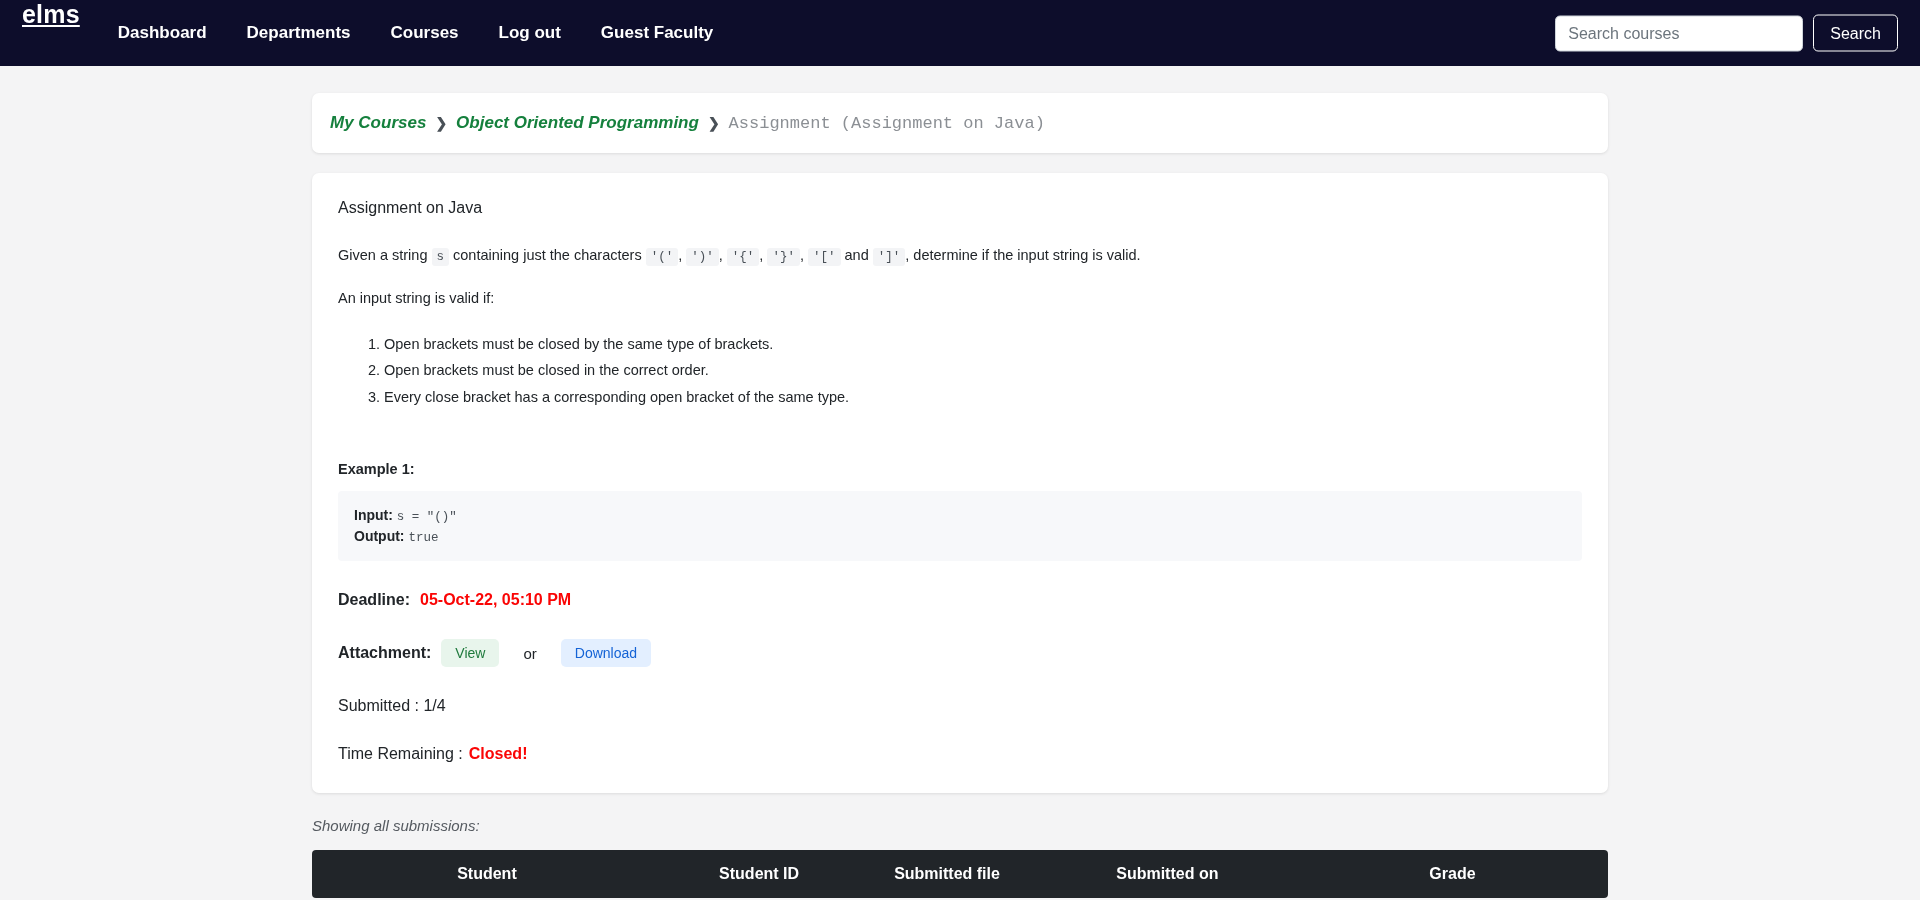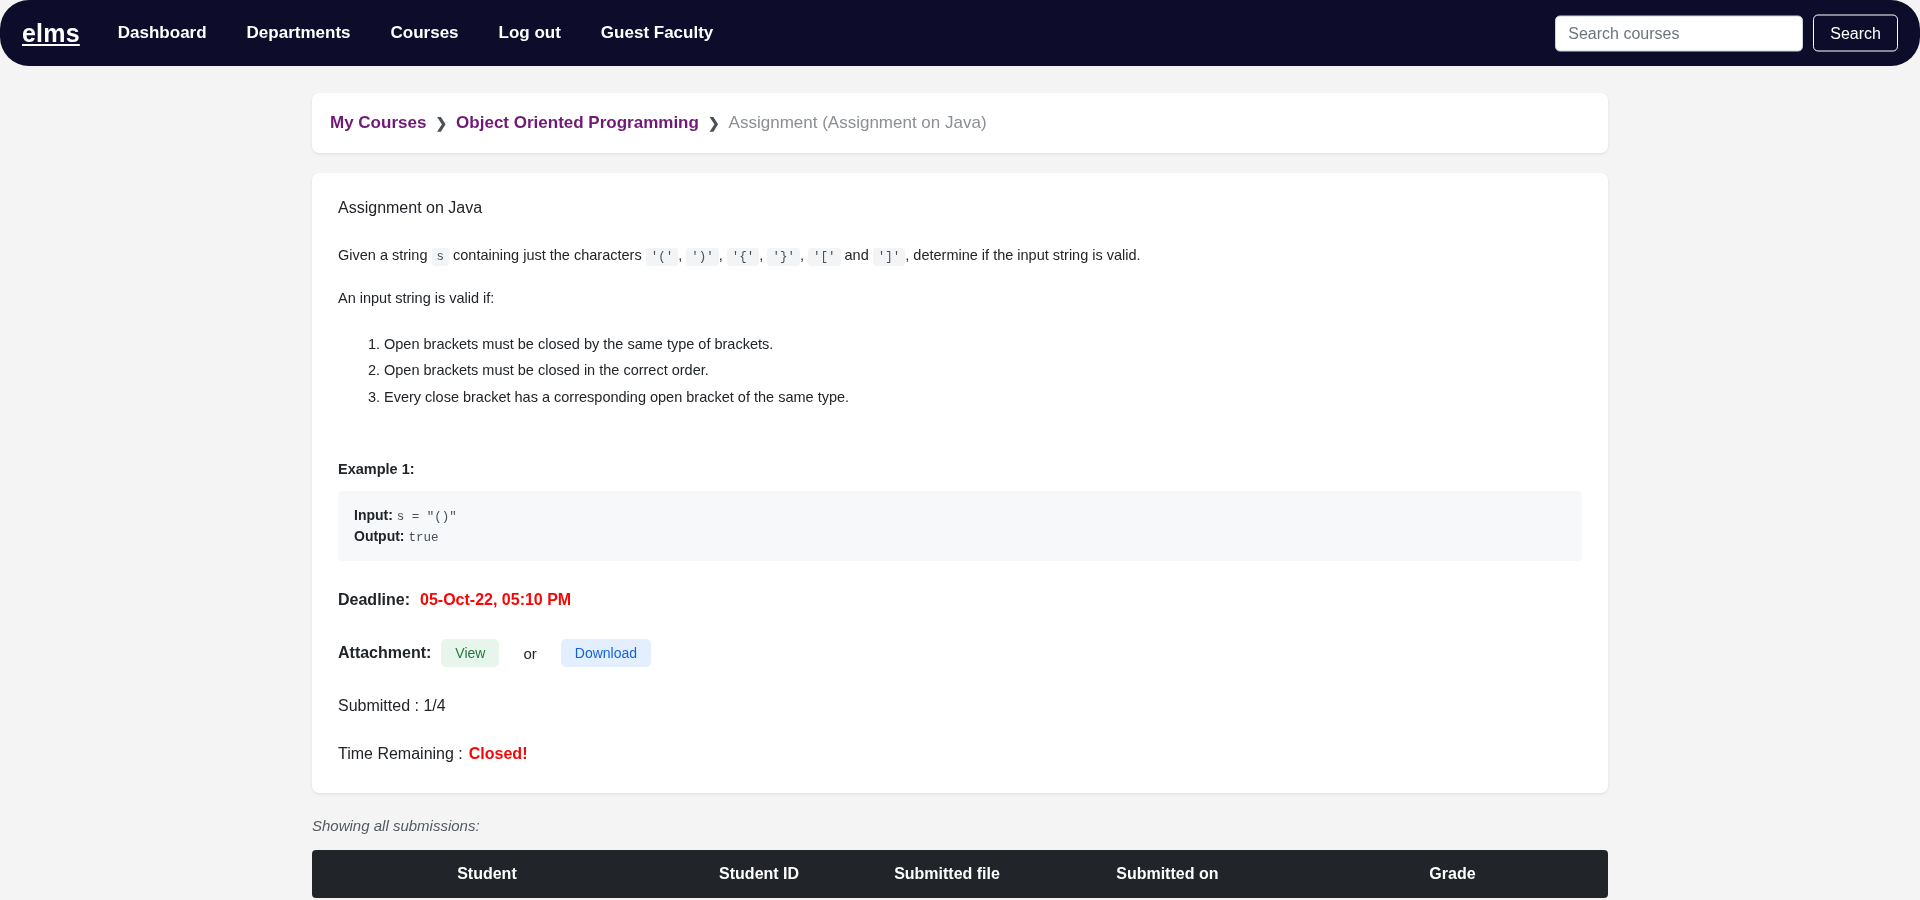--- a/index.html
+++ b/index.html
@@ -9,24 +9,22 @@
     background: #f4f4f5;
     font-family: "Liberation Sans", sans-serif;
     overflow: hidden;
   }
 
   
   .navbar {
     height: 66px;
     background: #0d0d2b;
     display: flex;
-    align-items: center;
     padding: 0 22px 0 22px;
     position: relative;
-    border-radius: 29px;
   }
   .brand {
     color: #ffffff;
     font-size: 25px;
     font-weight: 700;
     letter-spacing: .2px;
     margin-right: 38px;
   }
   .nav-links { display: flex; align-items: center; gap: 40px; }
   .nav-link {
@@ -83,26 +81,27 @@
     margin-top: 27px;
     padding: 20px 18px 20px 18px;
   }
   .breadcrumb {
     display: flex;
     align-items: center;
     font-size: 17px;
     gap: 9px;
   }
   .crumb-link {
-    color: #701a75;
+    color: #15803d;
     font-weight: 700;
     text-decoration: none;
+    font-style: italic;
   }
   .crumb-sep { color: #495057; font-size: 14px; font-weight: 700; }
-  .crumb-current { color: #8b8f94; font-weight: 400; }
+  .crumb-current { color: #8b8f94; font-weight: 400; font-family: Liberation Mono, monospace; }
 
   .assignment-card {
     margin-top: 20px;
     padding: 26px 26px 30px 26px;
   }
   .assign-title {
     font-size: 16px;
     font-weight: 400;
     color: #212529;
     margin: 0 0 28px 0;

